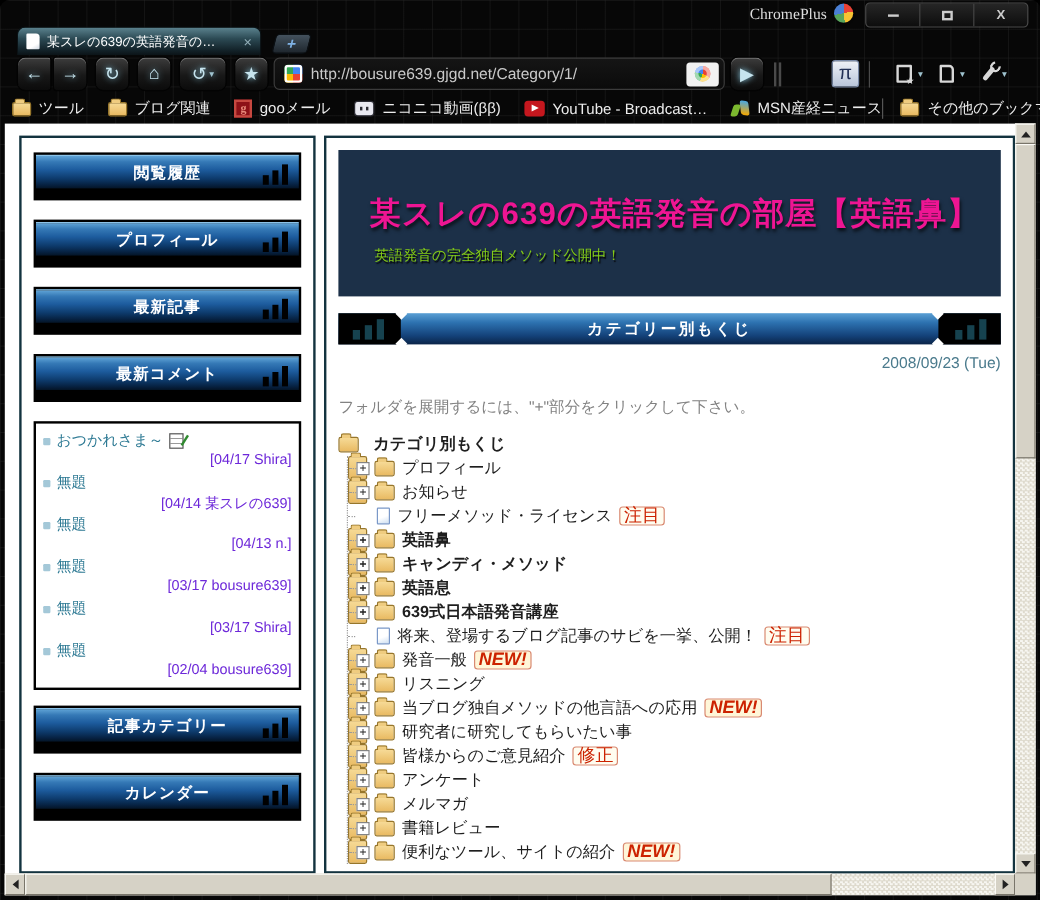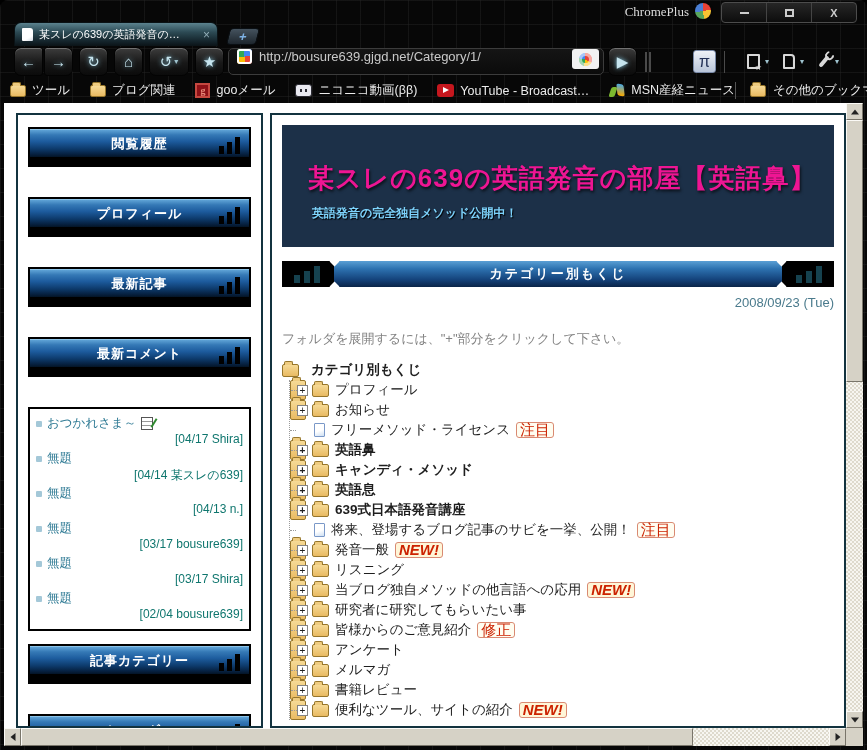--- a/index.html
+++ b/index.html
@@ -42,21 +42,21 @@
     background:linear-gradient(180deg,#3d3d3d,#181818 55%,#0b0b0b);
     box-shadow:inset 0 1px 0 rgba(255,255,255,.28);
     color:#c6e4ee; display:flex; align-items:center; justify-content:center;
     font-size:15px; text-shadow:0 0 5px #8fd0e8; }
   .nav-group { display:flex; gap:1px; margin-right:6px; }
   .nav-group .nav-btn:first-child { border-radius:7px 3px 3px 7px; }
   .nav-group .nav-btn:last-child { border-radius:3px 7px 7px 3px; }
   .mini-caret { font-size:8px; margin-left:2px; color:#9fc3cf; }
   .spc { width:6px; flex:none; }
   .addr { height:27px; width:376px; margin:0 4px; border-radius:5px; border:1px solid #3c3c3c;
-    background:linear-gradient(#151515,#0b0b0b); display:flex; gap:7px; padding:0 4px 0 8px; flex:none; }
+    background:linear-gradient(#151515,#0b0b0b); display:flex; align-items:center; gap:7px; padding:0 4px 0 8px; flex:none; }
   .google-icon { width:15px; height:15px; border-radius:3px; flex:none;
     background:conic-gradient(#4285f4 0 25%, #ea4335 25% 50%, #fbbc05 50% 75%, #34a853 75%); box-shadow:inset 0 0 0 2px #fff; }
   .addr-url { flex:1; color:#c9c9c9; font-size:13px; white-space:nowrap; overflow:hidden; }
   .chrome-pill { width:27px; height:20px; background:#f2f2f2; border-radius:3px; display:flex; align-items:center; justify-content:center; flex:none; }
   .chrome-ball { width:13px; height:13px; border-radius:50%;
     background:conic-gradient(#ea4335 0 33%, #fbbc05 33% 55%, #34a853 55% 78%, #4285f4 78%); box-shadow:inset 0 0 0 3px rgba(255,255,255,.55); }
   .sep2 { width:6px; height:20px; border-left:2px solid #4a4a4a; border-right:2px solid #4a4a4a; margin:0 8px; flex:none; }
   .sep1 { width:0; height:22px; border-left:1px solid #4a4a4a; margin:0 8px; flex:none; }
   .pi-btn { width:23px; height:23px; margin-left:34px; border:1px solid #7a8aa8; border-radius:3px; flex:none;
     background:linear-gradient(#eef1f7,#b9c5d9); color:#223056; font-size:16px; display:flex; align-items:center; justify-content:center; }
@@ -83,48 +83,48 @@
   .ic-youtube::before { content:""; position:absolute; left:6px; top:3px; border-left:6px solid #fff; border-top:3.5px solid transparent; border-bottom:3.5px solid transparent; }
   .ic-msn { width:16px; height:14px; }
   .ic-msn::before { content:""; position:absolute; left:1px; top:3px; width:6px; height:10px; background:#7cb82f; transform:skewX(-18deg); border-radius:2px; }
   .ic-msn::after { content:""; position:absolute; right:1px; top:0; width:7px; height:12px; background:linear-gradient(#4aa8e0,#f6a800); transform:skewX(14deg) rotate(8deg); border-radius:2px; }
   .bm-other { margin-left:auto; display:flex; align-items:center; gap:7px; border-left:1px solid #555; padding-left:14px; white-space:nowrap; }
 
   
   .page { position:absolute; left:4px; top:103px; width:859px; height:643px; background:#fff; }
 
   .sidebar { position:absolute; left:12px; top:10px; width:247px; height:615px; border:2px solid #13333f; padding:12px 10px; overflow:hidden; background:#fff; }
-  .side-btn { height:40px; background:#000; padding:2px 2px 0 2px; margin-bottom:30px; position:relative; cursor:pointer; }
+  .side-btn { height:40px; background:#000; padding:2px 2px 0 2px; margin-bottom:16px; position:relative; cursor:pointer; }
   .side-btn-inner { height:28px; position:relative; display:flex; align-items:center; justify-content:center;
     border-top:1px solid #8cc3e8;
     background:linear-gradient(180deg,#5fa3d6 0%,#3579b6 18%,#1d5c9e 42%,#0d3a6b 70%,#06203f 90%,#041426 100%); }
   .side-btn-label { color:#fff; font-weight:bold; font-size:13px; letter-spacing:1px; }
   .bars-icon { position:absolute; right:9px; bottom:3px; display:flex; align-items:flex-end; gap:3px; }
   .bars-icon i { display:block; width:5px; background:#000; }
   .bars-icon i:nth-child(1){height:8px;} .bars-icon i:nth-child(2){height:12px;} .bars-icon i:nth-child(3){height:17px;}
 
   .comments-box { border:2px solid #000; padding:6px 6px 4px 6px; margin-bottom:13px; background:#fff; }
   .comment-title-row { display:flex; align-items:center; gap:5px; height:17px; }
   .bullet { width:6px; height:6px; background:#a4c8d8; border-radius:1px; flex:none; }
   .comment-title { color:#2e7a94; font-size:12.5px; text-decoration:none; cursor:pointer; }
   .memo-icon { width:12px; height:13px; border:1px solid #555; background:repeating-linear-gradient(#fff 0 3px,#9a9a9a 3px 4px); position:relative; flex:none; }
   .memo-icon::after { content:""; position:absolute; right:-3px; top:0; width:2px; height:10px; background:#2f8a2f; transform:rotate(32deg); }
-  .comment-date { color:#0f766e; font-size:12px; text-align:right; height:18px; }
+  .comment-date { color:#6d28d9; font-size:12px; text-align:right; height:18px; }
 
   .main { position:absolute; left:266px; top:10px; width:576px; height:615px; border:2px solid #13333f; background:#fff; padding:10px; overflow:hidden; }
   .banner { height:122px; position:relative; overflow:hidden; background-color:#1c3048;
     background-image:
       linear-gradient(90deg,#040404 0%,#060606 21%,rgba(0,0,0,0) 25%),
       linear-gradient(90deg,rgba(0,0,0,0) 86%,rgba(4,8,14,.92) 97%),
       radial-gradient(ellipse 55% 45% at 38% 8%, rgba(165,195,220,.55), transparent 70%),
       radial-gradient(ellipse 45% 50% at 33% 105%, rgba(150,180,205,.5), transparent 70%),
       radial-gradient(ellipse 70% 60% at 72% 45%, rgba(45,75,105,.7), transparent 75%),
       linear-gradient(180deg,#26405c 0%,#2d4c6c 45%,#152固638 100%); }
   .banner-title { position:absolute; left:26px; top:36px; font-size:26px; font-weight:bold; color:#ee1593; letter-spacing:1px; text-shadow:1px 2px 3px rgba(0,0,0,.7); white-space:nowrap; }
-  .banner-subtitle { position:absolute; left:30px; top:80px; font-size:12px; font-weight:bold; color:#7dd3fc; text-shadow:1px 1px 1px #000; }
+  .banner-subtitle { position:absolute; left:30px; top:80px; font-size:12px; font-weight:normal; color:#84cc16; text-shadow:1px 1px 1px #000; }
 
   .section-bar { margin-top:14px; height:26px; position:relative; display:flex; align-items:center; justify-content:center;
     background:linear-gradient(180deg,#5a9fd4 0%,#2d72b0 30%,#14427a 72%,#0a2448 100%); }
   .section-title { color:#fff; font-weight:bold; font-size:13px; letter-spacing:2px; position:relative; z-index:2; }
   .cap { position:absolute; top:0; bottom:0; width:52px; background:#000; display:flex; align-items:flex-end; gap:4px; padding:0 0 4px 12px; }
   .cap.right { right:0; left:auto; justify-content:flex-end; padding:0 12px 4px 0; }
   .cap.left { left:0; }
   .cap i { display:block; width:6px; background:#16424f; }
   .cap i:nth-child(1){height:8px;} .cap i:nth-child(2){height:12px;} .cap i:nth-child(3){height:17px;}
   .diamond { position:absolute; width:7px; height:7px; background:#fff; transform:rotate(45deg); z-index:3; }

